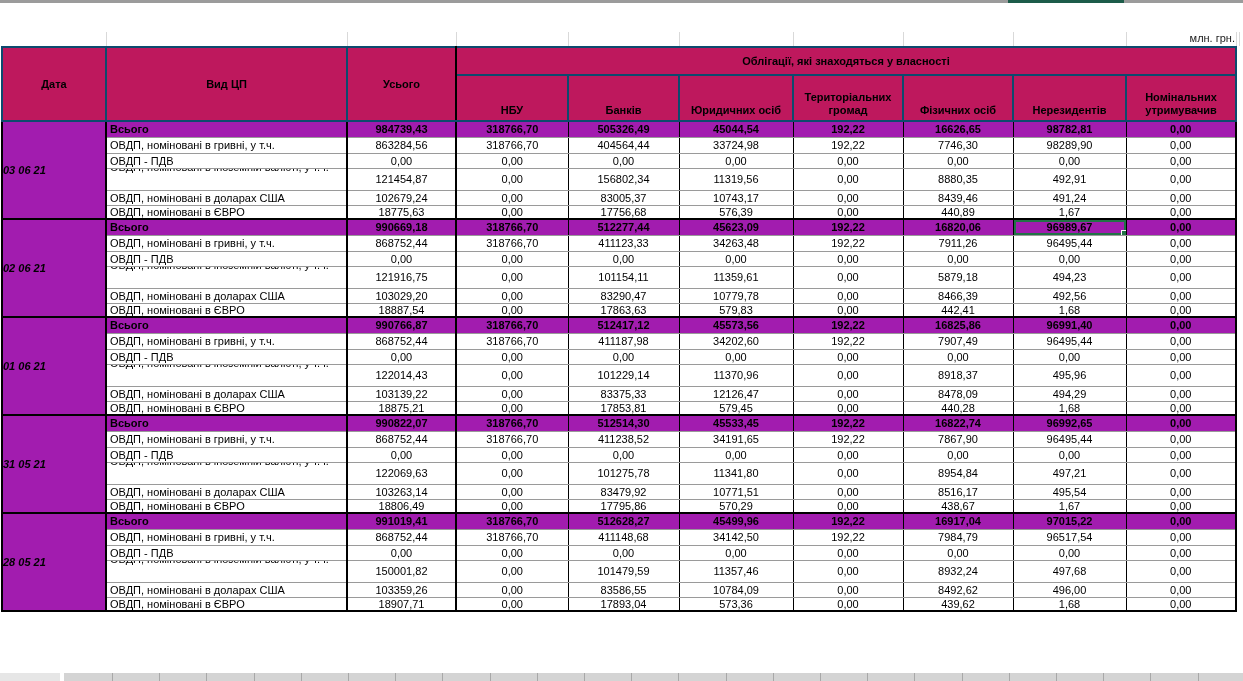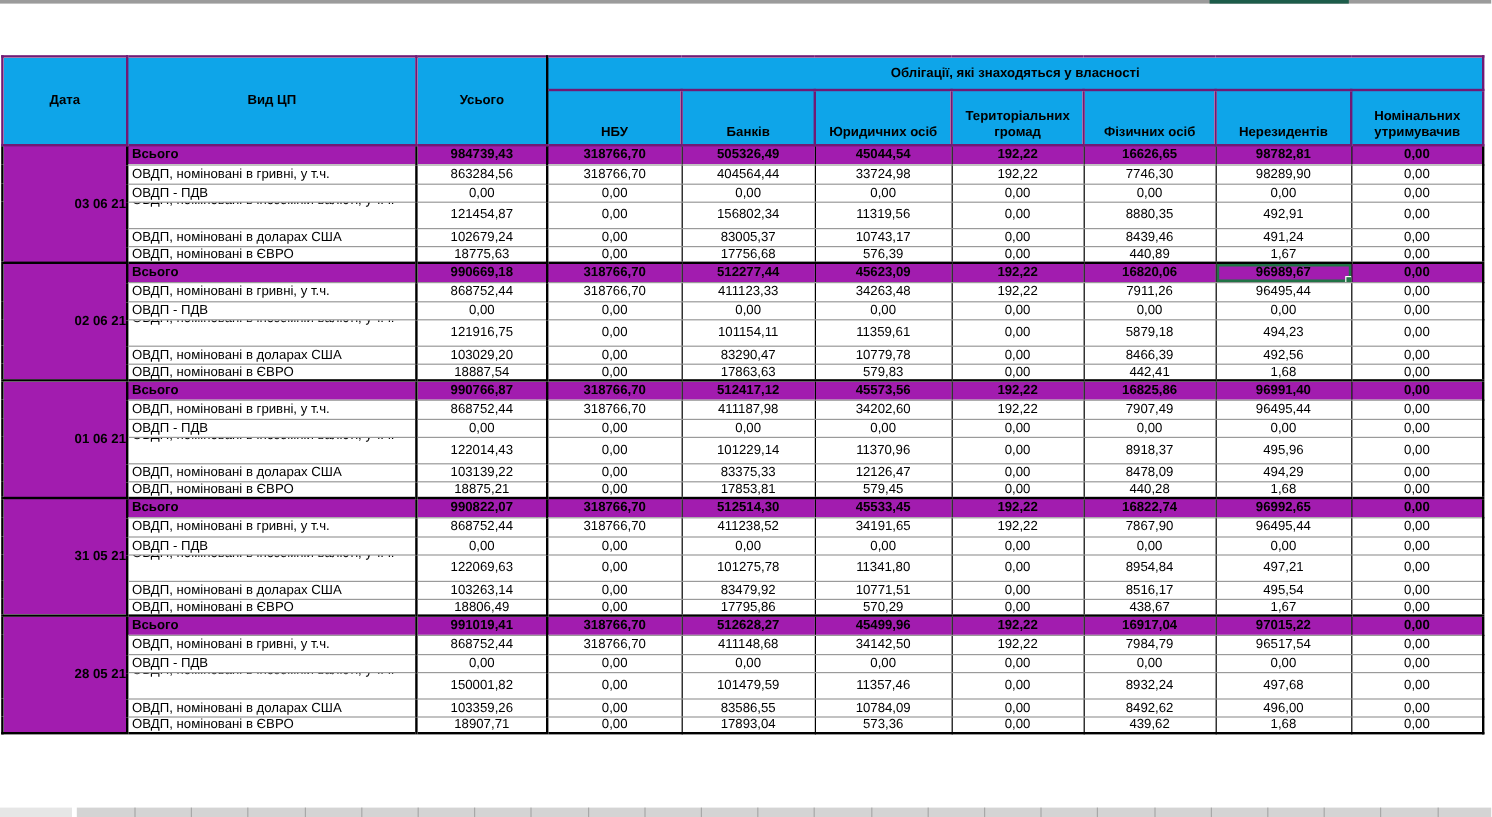--- a/index.html
+++ b/index.html
@@ -16,29 +16,29 @@
                display:flex; align-items:center; justify-content:center; }
   #title-row .t { font-size:13px; font-weight:bold; color:#000; }
   #unit-row { position:absolute; left:0; top:32px; width:1243px; height:14px; }
   #unit-row .u { position:absolute; right:8px; top:0; font-size:11px; color:#222; }
   #unit-row .gl { position:absolute; top:0; width:1px; height:14px; background:#d9d9d9; }
 
   
   #tbl { position:absolute; left:1px; top:46px; border-collapse:collapse; table-layout:fixed;
          width:1235px; font-size:11px; color:#000; }
   #tbl th, #tbl td { border-left:1px solid #000; border-right:1px solid #000; overflow:hidden; }
-  #tbl thead th { background:#0ea5e9; font-weight:bold; border:2px solid #701a75; text-align:center; }
+  #tbl thead th { background:#be185d; font-weight:bold; border:2px solid #0c4a6e; text-align:center; }
   #tbl thead tr.sub th { vertical-align:bottom; padding-bottom:3px; line-height:13px; }
   #tbl thead th.span-head { height:28px; vertical-align:middle; }
   #tbl thead th.corner { vertical-align:middle; }
   #tbl { border:2px solid #000; }
   #tbl tbody td { border-top:1px solid #9a9a9a; border-bottom:1px solid #9a9a9a; background:#fff; }
   #tbl tbody tr.group-start td { border-top:2px solid #000; }
   #tbl tbody tr.total-row td { background:#a21caf; font-weight:bold; }
-  #tbl tbody td.date-cell { background:#fff; text-align:right; vertical-align:middle; font-weight:normal; border-top:2px solid #000; }
+  #tbl tbody td.date-cell { background:#fff; text-align:left; vertical-align:middle; font-weight:normal; border-top:2px solid #000;font-style:italic; }
   #tbl tbody td.label-cell { text-align:left; padding-left:3px; border-left:2px solid #000; }
   #tbl tbody td.num { text-align:center; }
   #tbl col.c-date  { width:104px; }
   #tbl col.c-type  { width:241px; }
   #tbl col.c-total { width:109px; }
   #tbl tbody td.col-total, #tbl thead th.col-total { border-left:2px solid #000; border-right:2px solid #000; }
   #tbl tbody td.col-nbu { border-left:2px solid #000; }
   #tbl tbody td.clipped { vertical-align:top; }
   #tbl tbody td.clipped .clipwrap { margin-top:-8px; line-height:13px; white-space:normal; }
 
@@ -56,20 +56,34 @@
 </head>
 <body>
 
 <div id="screen">
 
   <div id="top-strip">
     <div class="teal"></div>
   </div>
 
 
+  <div id="unit-row">
+    <div class="u">млн. грн.</div>
+  <div class="gl" style="left: 106px;"></div>
+      <div class="gl" style="left: 347px;"></div>
+      <div class="gl" style="left: 456px;"></div>
+      <div class="gl" style="left: 568px;"></div>
+      <div class="gl" style="left: 679px;"></div>
+      <div class="gl" style="left: 793px;"></div>
+      <div class="gl" style="left: 903px;"></div>
+      <div class="gl" style="left: 1013px;"></div>
+      <div class="gl" style="left: 1126px;"></div>
+      <div class="gl" style="left: 1236px;"></div>
+      <div class="gl" style="left: 1239px;"></div>
+    </div>
 
   <table id="tbl">
     <colgroup>
       <col class="c-date">
         <col class="c-type">
         <col class="c-total">
       <col style="width:112px">
         <col style="width:111px">
         <col style="width:114px">
       <col style="width:110px">

